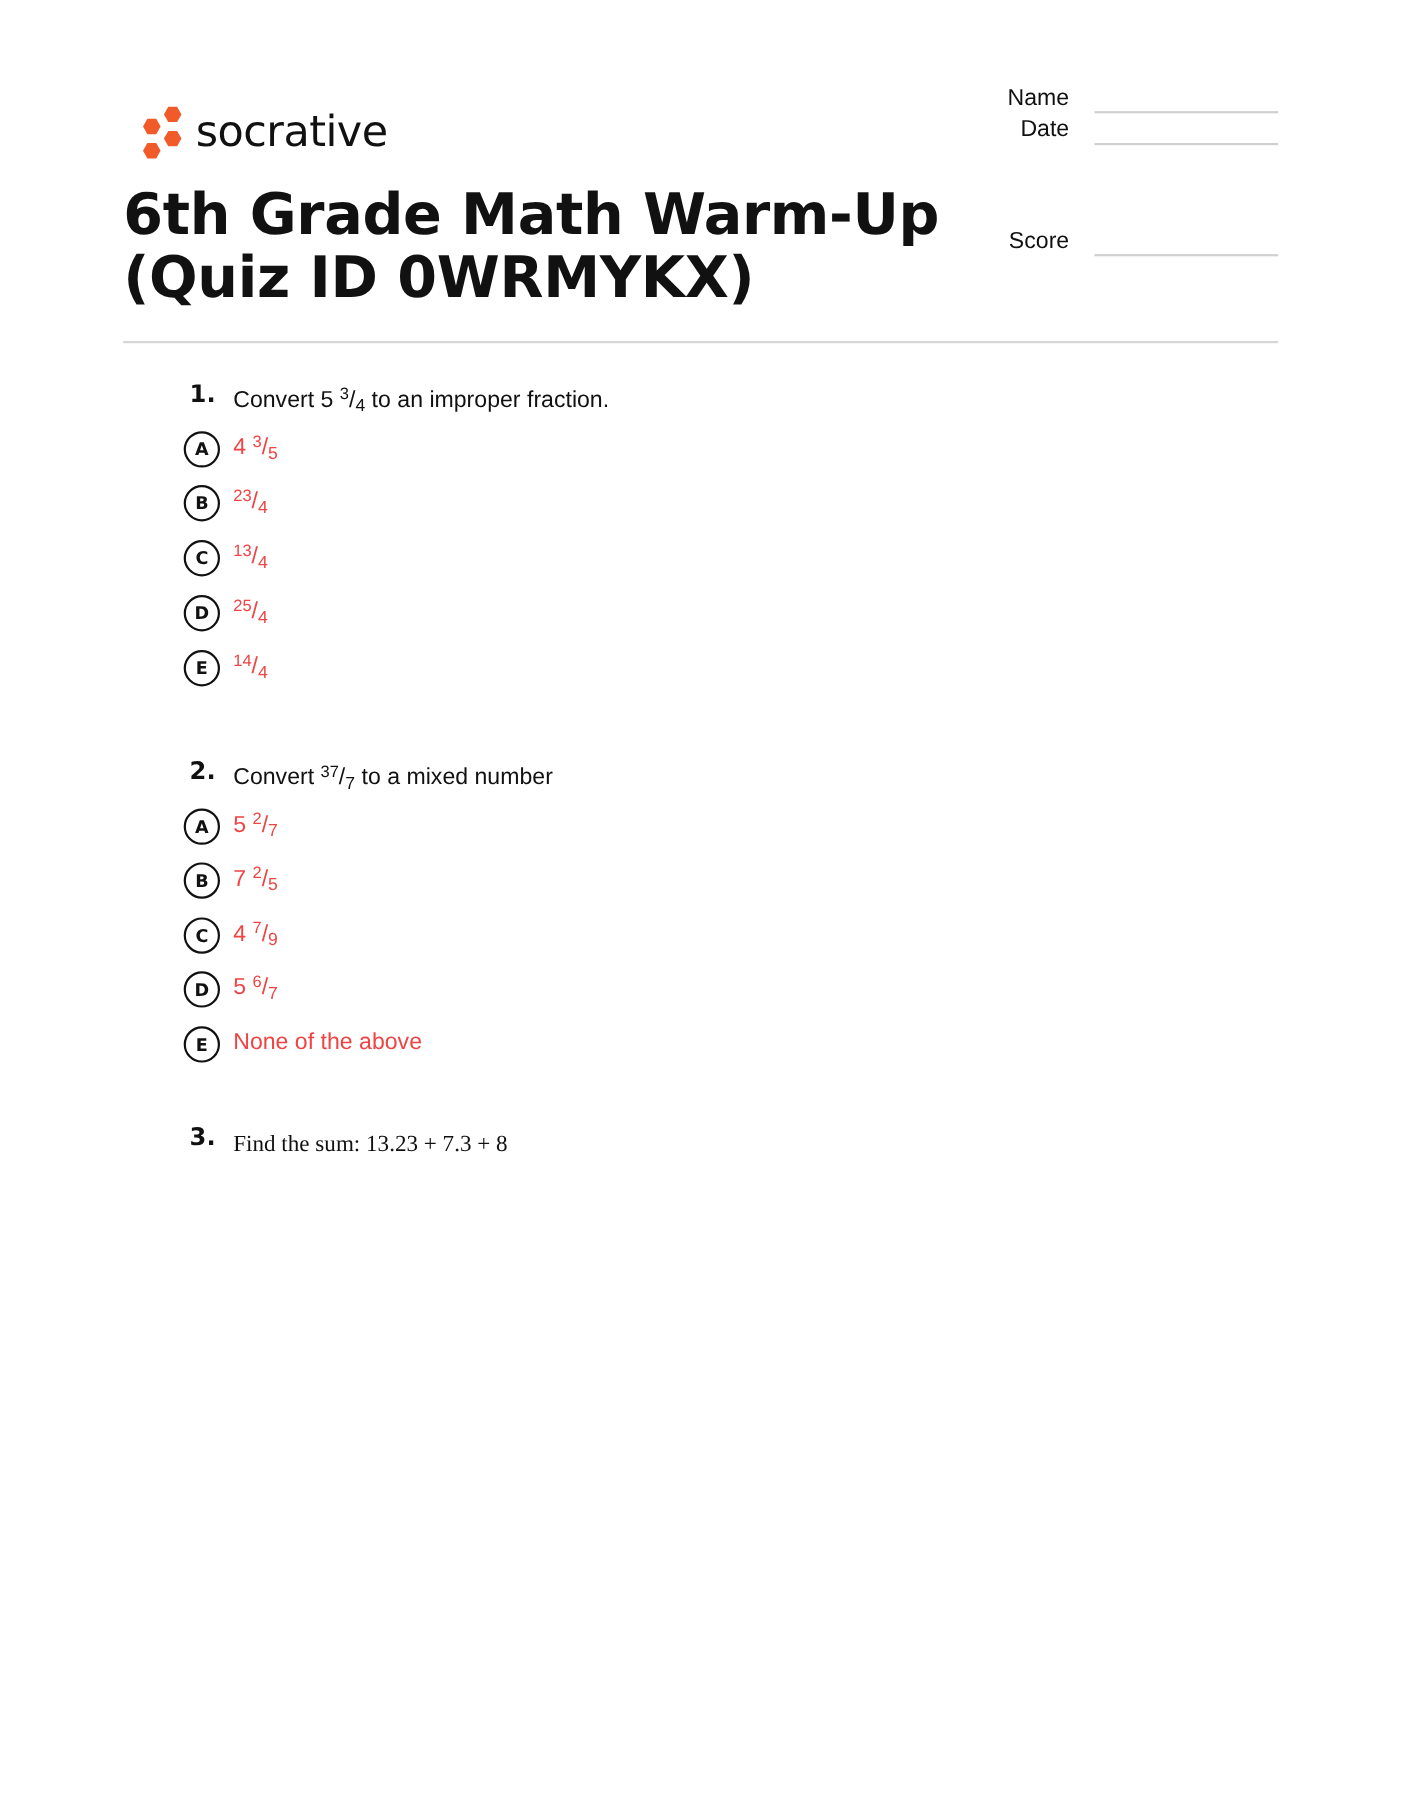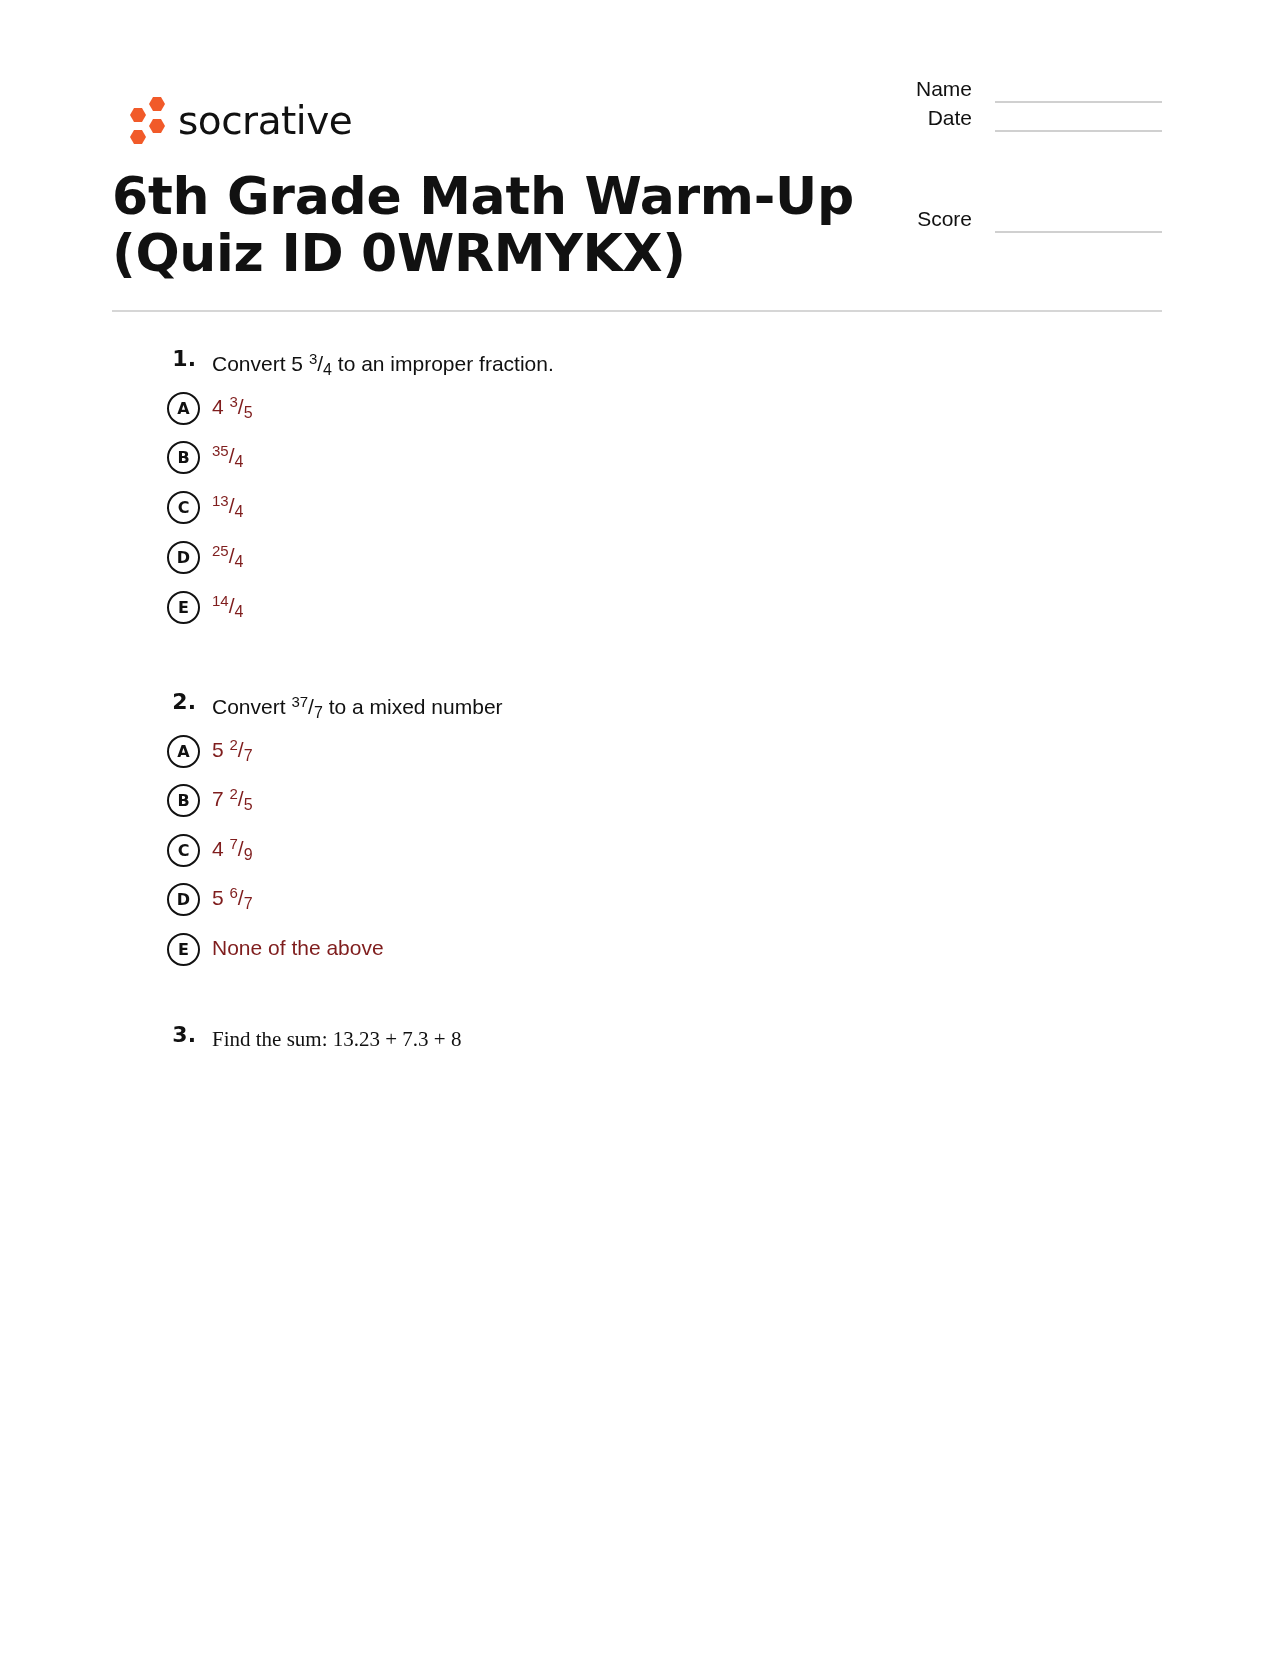--- a/index.html
+++ b/index.html
@@ -14,21 +14,21 @@
   .meta-label { position: absolute; right: 190px; bottom: 2px; font-size: 21px; color: #111; text-align: right; white-space: nowrap; margin-left: 20px; }
   .meta-line { position: absolute; left: 115px; right: 0; bottom: 0; height: 2px; background: #d0d0d0; }
   
   #title { left: 112px; top: 168px; width: 760px; font-family: "DejaVu Sans", sans-serif; font-size: 52px; font-weight: 600; line-height: 57px; color: #111; letter-spacing: -0.3px; }
   #divider { left: 112px; top: 310px; width: 1050px; height: 2px; background: #d6d6d6; }
   
   .q-num { position: absolute; font-family: "DejaVu Sans", sans-serif; font-weight: bold; font-size: 22px; color: #111; text-align: right; width: 40px; }
   .q-text { position: absolute; left: 212px; font-size: 21px; color: #111; white-space: nowrap; }
   .opt { position: absolute; left: 167px; height: 34px; width: 600px; }
   .opt .bubble { position: absolute; left: 0; top: 0; width: 29px; height: 29px; border: 2px solid #111; border-radius: 50%; box-sizing: content-box; text-align: center; line-height: 29px; font-family: "DejaVu Sans", sans-serif; font-weight: bold; font-size: 16px; color: #111; }
-  .opt .opt-text { position: absolute; left: 45px; top: 3px; font-size: 21px; color: #7f1d1d; white-space: nowrap; }
+  .opt .opt-text { position: absolute; left: 45px; top: 3px; font-size: 21px; color: #ef4444; white-space: nowrap; }
   .frac sup { font-size: 15px; vertical-align: 7px; line-height: 0; }
   .frac sub { font-size: 16px; vertical-align: -4px; line-height: 0; }
   .frac .slash { font-size: 21px; }
 </style>
 </head>
 <body>
 
 <div id="logo" class="abs">
   <svg class="hexes" viewBox="0 0 38 52" width="38" height="52">
     <g fill="#f15a29">
@@ -60,21 +60,21 @@
 <div>
   <span class="q-num" style="left:156px; top:346px;">1.</span>
   <span class="q-text" style="top:352px;text-align:right;"><span>Convert 5 </span><span class="frac"><sup>3</sup><span class="slash">/</span><sub>4</sub></span><span> to an improper fraction.</span></span>
 
   <div class="opt" style="top:392px;">
     <span class="bubble">A</span>
     <span class="opt-text frac"><span>4 </span><sup>3</sup><span class="slash">/</span><sub>5</sub></span>
   </div>
   <div class="opt" style="top:441px;">
     <span class="bubble">B</span>
-    <span class="opt-text frac"><span></span><sup>35</sup><span class="slash">/</span><sub>4</sub></span>
+    <span class="opt-text frac"><span></span><sup>23</sup><span class="slash">/</span><sub>4</sub></span>
   </div>
   <div class="opt" style="top:491px;">
     <span class="bubble">C</span>
     <span class="opt-text frac"><span></span><sup>13</sup><span class="slash">/</span><sub>4</sub></span>
   </div>
   <div class="opt" style="top:541px;">
     <span class="bubble">D</span>
     <span class="opt-text frac"><span></span><sup>25</sup><span class="slash">/</span><sub>4</sub></span>
   </div>
   <div class="opt" style="top:591px;">

